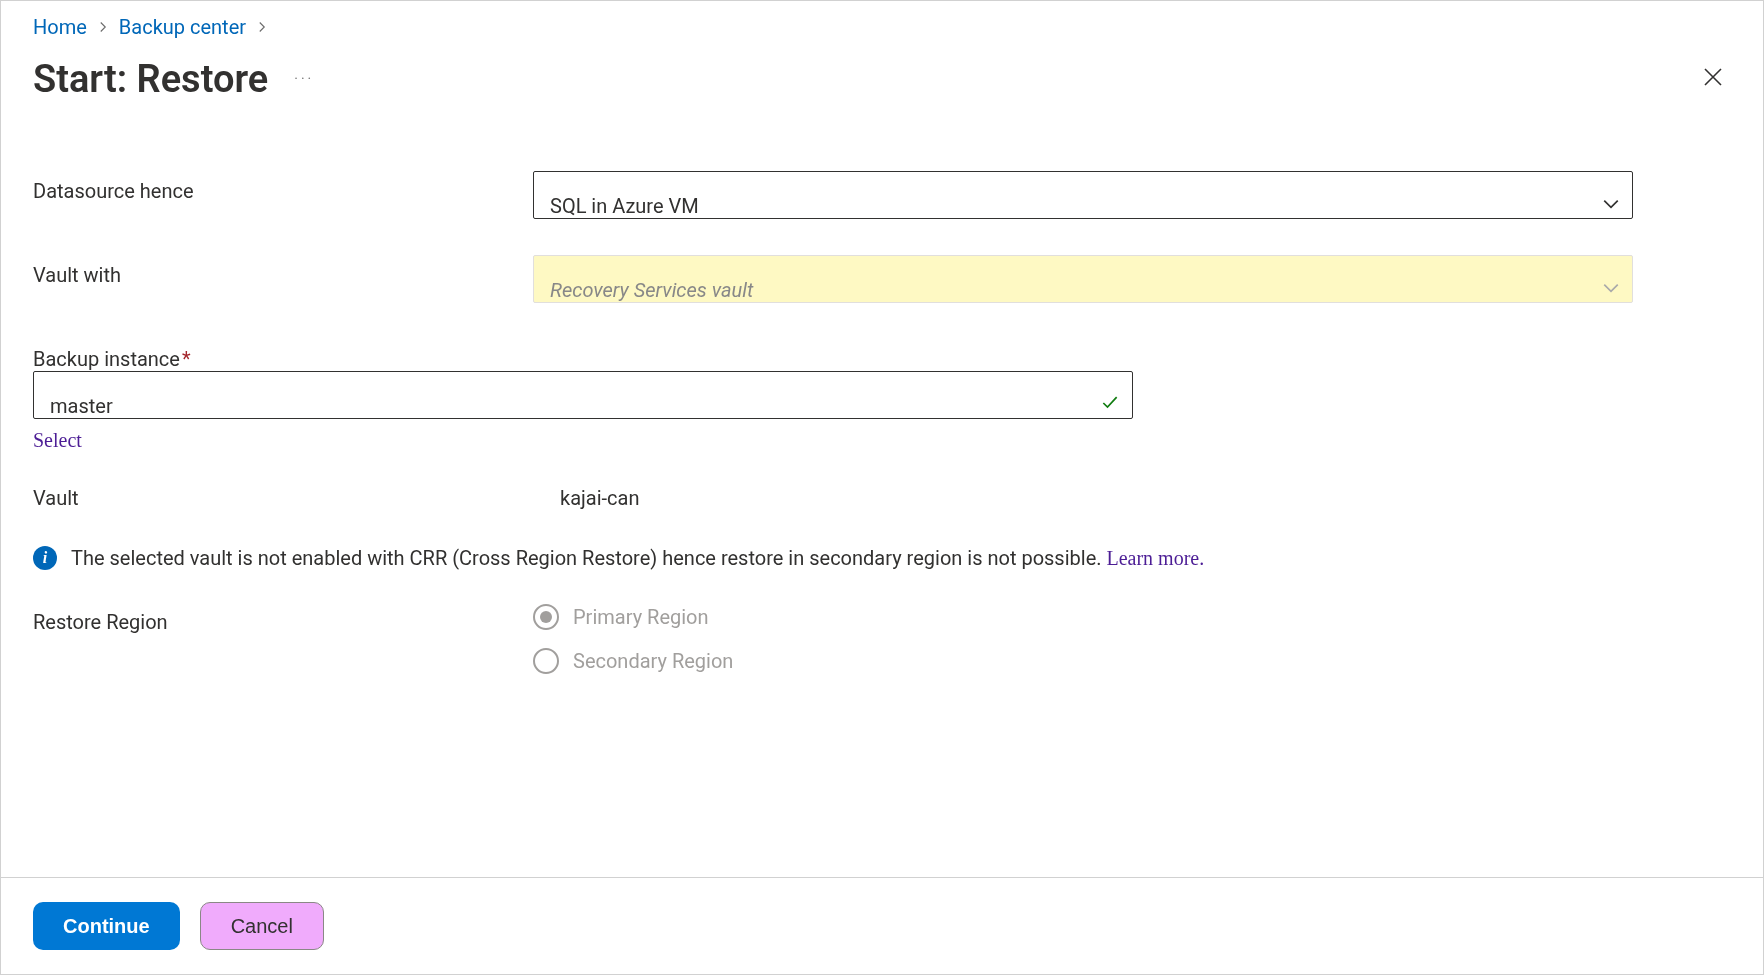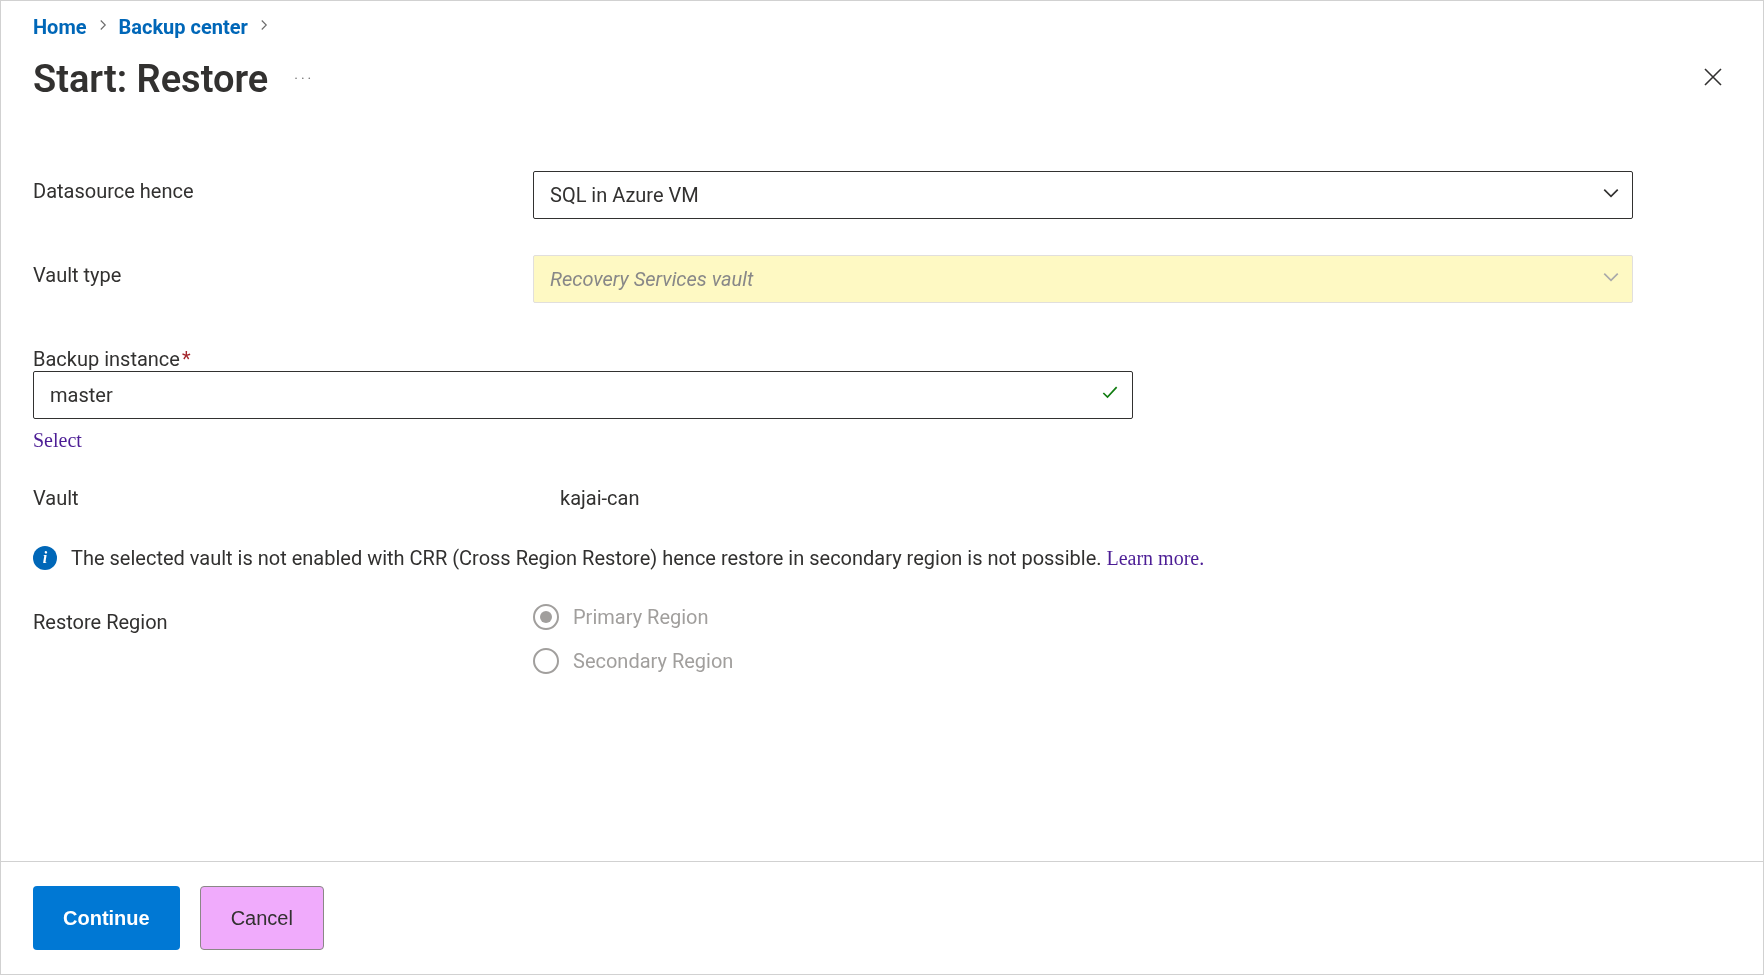--- a/index.html
+++ b/index.html
@@ -7,40 +7,40 @@
       font-family: "Segoe UI", -apple-system, BlinkMacSystemFont, Roboto, Arial, sans-serif;
       font-size: 18px;
       color: #323130;
       background: #fff;
       width: 1764px;
       height: 975px;
       border: 1px solid #d1d1d1;
       position: relative;
     }
     .container { padding: 14px 32px 0 32px; }
-    .breadcrumbs { display: flex; gap: 10px; font-size: 20px; margin-bottom: 18px; font-weight: bold; }
+    .breadcrumbs { display: flex; align-items: center; gap: 10px; font-size: 20px; margin-bottom: 18px; }
     .breadcrumb-link { color: #0067b8; text-decoration: none; cursor: pointer; }
     .breadcrumb-sep { color: #6b6b6b; font-size: 17px; }
     .title-row { display: flex; align-items: center; justify-content: space-between; margin-bottom: 70px; }
     .title-row-left { display: flex; align-items: center; gap: 26px; }
     .page-title { font-size: 38px; font-weight: 600; }
     .ellipsis { color: #777; font-size: 14px; letter-spacing: 3px; cursor: pointer; }
     .close-icon { cursor: pointer; padding: 6px; }
     .close-icon svg { width: 24px; height: 24px; }
     .form-row { display: flex; align-items: flex-start; margin-bottom: 36px; }
     .form-row.tight { margin-bottom: 21px; flex-direction: column; }
     .form-label { width: 500px; flex-shrink: 0; font-size: 20px; color: #323130; padding-top: 8px; }
     .required-star { color: #a4262c; margin-left: 2px; }
     .form-control { width: 1100px; position: relative; }
     .select-box {
       height: 48px;
       border: 1px solid #323130;
       border-radius: 2px;
       display: flex;
-      align-items: center;
+      align-items: flex-end;
       justify-content: space-between;
       padding: 0 12px 0 16px;
       cursor: pointer;
       background: #fff;
       font-size: 20px;
     }
     .select-box.disabled {
       background: #fef9c3;
       border-color: #e1dfdd;
       color: #888;
@@ -71,22 +71,22 @@
     .radio-circle.checked::after {
       content: ""; width: 12px; height: 12px; border-radius: 50%; background: #a19f9d;
     }
     .footer {
       position: absolute; bottom: 0; left: 0; right: 0;
       border-top: 1px solid #d1d1d1;
       padding: 24px 32px;
       display: flex; gap: 20px;
     }
     .btn {
-      height: 64px; padding: 0 30px; font-size: 20px;
-      border-radius: 4px; cursor: pointer;
+      height: 48px; padding: 0 30px; font-size: 20px;
+      border-radius: 10px; cursor: pointer;
       display: inline-flex; align-items: center; justify-content: center;
     }
     .btn-primary { background: #0078d4; color: #fff; border: none; font-weight: 600; }
     .btn-secondary { background: #f0abfc; color: #323130; border: 1px solid #8a8886; }
   </style>
 </head>
 <body>
 
 <div class="container">
   <nav class="breadcrumbs">
@@ -124,21 +124,21 @@
         <span class="chevron">
           <svg viewBox="0 0 16 16" fill="none" stroke="#323130" stroke-width="1.5">
               <path d="M2 5 l6 6 6-6"></path>
             </svg>
         </span>
       </div>
     </div>
   </div>
 
   <div class="form-row">
-    <div class="form-label">Vault type</div>
+    <div class="form-label">Vault with</div>
     <div class="form-control">
       <div class="select-box disabled">
         <span>Recovery Services vault</span>
         <span class="chevron">
           <svg viewBox="0 0 16 16" fill="none" stroke="#aaa" stroke-width="1.5">
               <path d="M2 5 l6 6 6-6"></path>
             </svg>
         </span>
       </div>
     </div>

